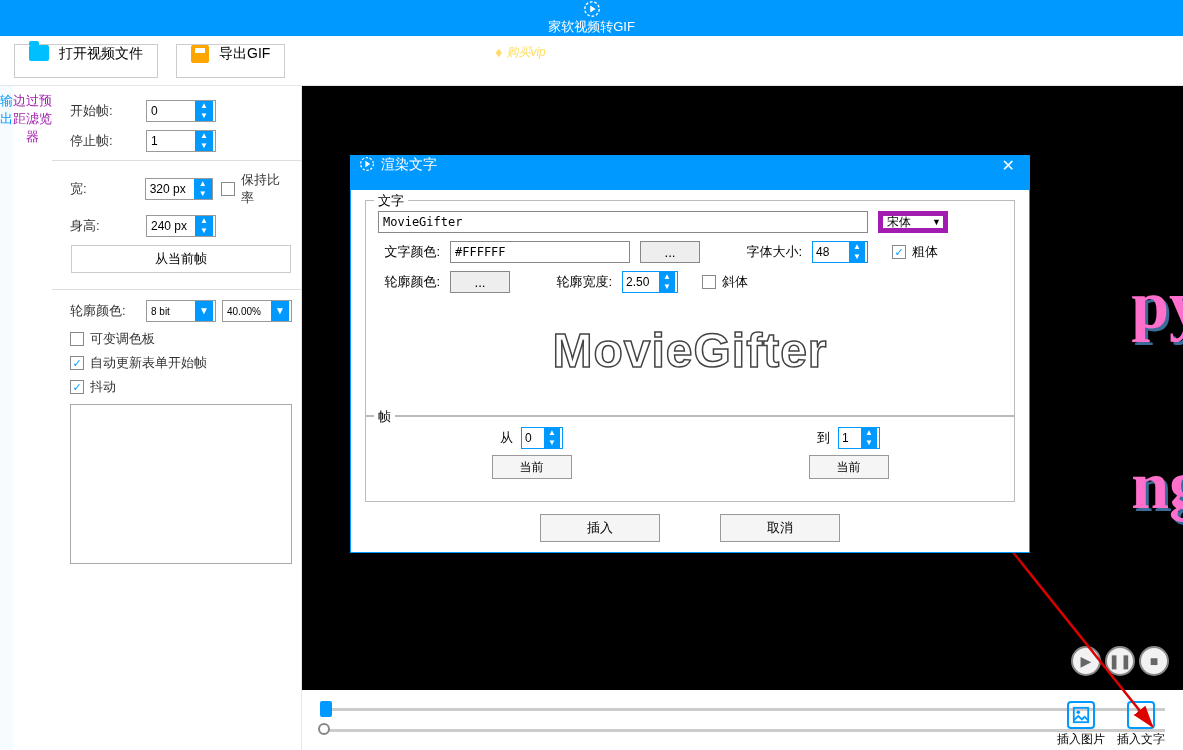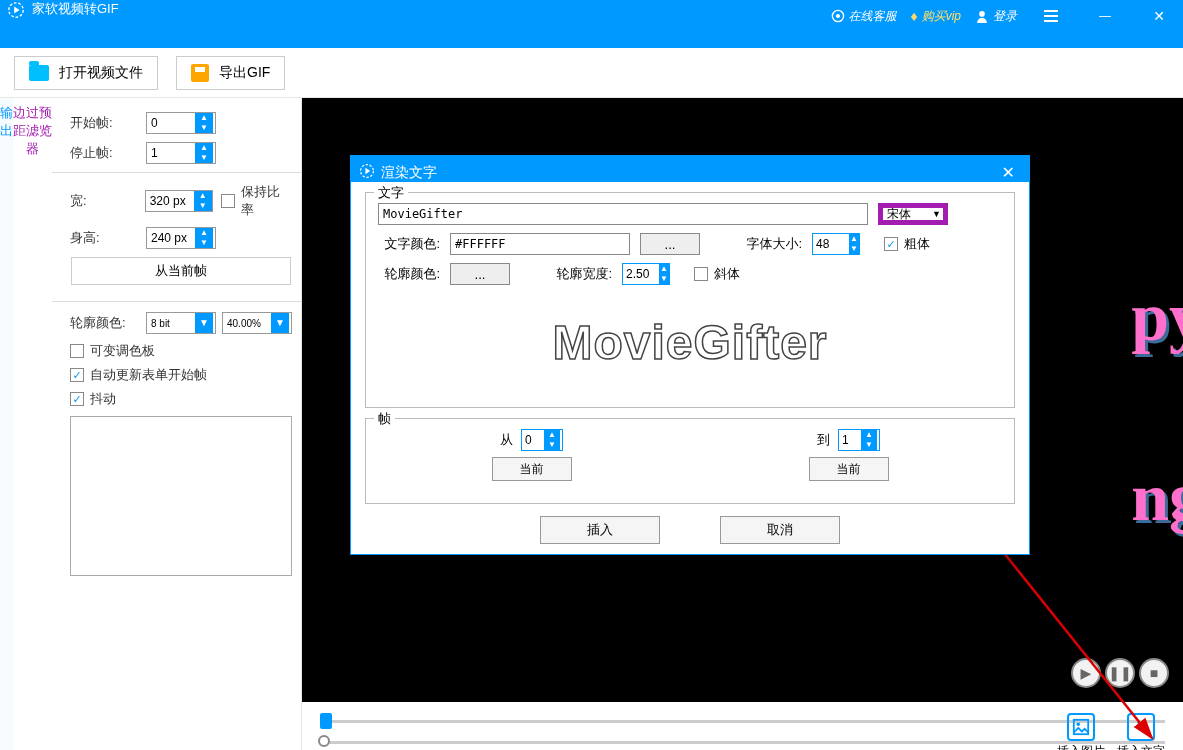--- a/index.html
+++ b/index.html
@@ -1,34 +1,34 @@
 <!DOCTYPE html>
 <html><head>
 <meta charset="utf-8">
 <style>
 * { box-sizing: border-box; margin: 0; padding: 0; font-family: "Microsoft YaHei", Arial, sans-serif; }
 body { width: 1183px; height: 750px; background: #fff; overflow: hidden; position: relative; }
 
 
-.titlebar { height: 48px; background: #0099ff; display: flex; align-items: flex-start; color: #fff; font-size: 13px; }
+.titlebar { height: 36px; background: #0099ff; display: flex; align-items: center; color: #fff; font-size: 13px; flex-direction: column; }
 .titlebar .logo { width: 20px; height: 20px; margin: 0 6px; display: flex; align-items: center; justify-content: center; }
 .titlebar .title { flex: 1; }
 .titlebar .right { display: flex; align-items: center; gap: 14px; padding-right: 4px; }
 .titlebar .item { display: flex; align-items: center; gap: 4px; cursor: pointer; font-size: 12px; font-style: italic; }
 .titlebar .item .diamond { color: #ffd966; font-size: 14px; }
 .titlebar .winbtn { width: 40px; height: 32px; display: flex; align-items: center; justify-content: center; cursor: pointer; color: #fff; font-size: 14px;}
 .titlebar .winbtn.min::before { content:"—"; font-size: 12px; }
 .titlebar .winbtn.close::before { content:"✕"; }
 .titlebar .winbtn.menu span { display:block; width:14px; height:2px; background:#fff; position:relative;}
 .titlebar .winbtn.menu span::before, .titlebar .winbtn.menu span::after { content:""; position:absolute; width:14px; height:2px; background:#fff; left:0;}
 .titlebar .winbtn.menu span::before { top:-5px;} .titlebar .winbtn.menu span::after{ top:5px;}
 
 
 .toolbar { height: 50px; display: flex; align-items: center; gap: 18px; padding-left: 14px; border-bottom: 1px solid #e6e6e6; }
-.toolbar .btn { height: 34px; border: 1px solid #ccc; display: flex; align-items: center; gap: 10px; padding: 0 14px; font-size: 14px; background: #fff; cursor: pointer; }
+.toolbar .btn { height: 34px; border: 1px solid #ccc; display: flex; align-items: flex-start; gap: 10px; padding: 0 14px; font-size: 14px; background: #fff; cursor: pointer; }
 .folder-icon { width: 20px; height: 16px; background: #00bfff; border-radius: 2px; position:relative;}
 .folder-icon::before{ content:""; position:absolute; top:-4px; left:0; width:10px; height:4px; background:#00bfff; border-radius:2px 2px 0 0;}
 .save-icon { width: 18px; height: 18px; background: #ffa500; border-radius: 2px; position:relative; }
 .save-icon::after{content:"";position:absolute;top:3px;left:4px;width:10px;height:5px;background:#fff;}
 
 
 .body { display: flex; height: calc(750px - 32px - 50px); }
 .sidebar { width: 302px; border-right: 1px solid #e6e6e6; display:flex; flex-direction:row;}
 .tabs { display: flex; border-bottom: 1px solid #ddd; }
 .tabs .tab { flex:1; padding: 6px 0; text-align: center; font-size: 13px; color: #a21caf; cursor: pointer; }
@@ -50,35 +50,35 @@
 .preview-box { border:1px solid #aaa; height:160px; margin-top:8px;}
 
 
 .main { flex:1; display:flex; flex-direction:column; position:relative;}
 .viewport { flex:1; background:#000; position:relative; margin-bottom:4px;}
 .bg-text { position:absolute; right:-20px; color:#ff70cc; font-size:68px; font-weight:bold; text-shadow:3px 3px 0 rgba(100,180,255,0.6); font-family: Georgia, serif;}
 .bg-text.t1{ top:180px;} .bg-text.t2{ top:360px;}
 
 
 .dialog { position:absolute; left:350px; top:155px; width:680px; background:#fff; border:1px solid #0099ff; box-shadow:0 4px 20px rgba(0,0,0,.3);}
-.dialog .dtitle { height:26px; background:#0099ff; color:#fff; display:flex; align-items:flex-end; padding:0 8px; font-size:14px;}
+.dialog .dtitle { height:34px; background:#0099ff; color:#fff; display:flex; align-items:flex-start; padding:0 8px; font-size:14px;}
 .dialog .dtitle .logo { margin-right:6px;}
 .dialog .dtitle .spacer { flex:1;}
 .dialog .dtitle .x { cursor:pointer; font-size:16px; padding:0 6px;}
 .dbody { padding: 10px 14px;}
-.fieldset { border:1px solid #bbb; padding:10px 12px 14px; margin-bottom:10px; position:relative;}
+.fieldset { border:1px solid #bbb; padding:10px 12px 14px; position:relative;}
 .fieldset .legend { position:absolute; top:-9px; left:8px; background:#fff; padding:0 4px; font-size:13px;}
 .frow { display:flex; align-items:center; gap:10px; margin-bottom:8px; font-size:13px;}
 .textin { border:1px solid #888; height:22px; padding:0 4px; font-size:12px; font-family: monospace;}
 .textin.long { width: 490px;}
 .combo { border:5px solid #a21caf; height:22px; width:70px; display:flex; align-items:center; padding:0 4px; font-size:12px; position:relative;}
 .combo::after { content:"▼"; position:absolute; right:2px; font-size:9px;}
 .colorbtn { width:60px; height:22px; border:1px solid #888; background:#eee; cursor:pointer;}
 .flab { width:62px; text-align:right;}
-.spin2 { display:flex; border:1px solid #0099ff; height:22px; width:48px;}
+.spin2 { display:flex; border:1px solid #0099ff; height:22px; width:56px;}
 .spin2 input{ border:0; width:36px; padding:0 3px; font-size:12px;}
 .spin2 .btns{ width:16px; background:#0099ff; display:flex; flex-direction:column;}
 .spin2 .btns span{flex:1; color:#fff; font-size:8px; text-align:center; line-height:10px;}
 .render-preview { text-align:center; font-family: "Courier New", monospace; font-size:48px; font-weight:bold; color:#000; margin:30px 0 20px; -webkit-text-stroke: 1px #000; color:transparent; text-shadow: 0 0 0 #000; letter-spacing:1px;}
 .render-preview span { -webkit-text-stroke:1.5px #444; color:#fff;}
 .dbtns { display:flex; justify-content:center; gap:60px; margin-top:12px;}
 .dbtn { width:120px; height:28px; border:1px solid #999; background:#f5f5f5; cursor:pointer; font-size:13px;}
 .curbtn { width:80px; height:24px; border:1px solid #999; background:#f5f5f5; cursor:pointer; font-size:12px;}
 
 

